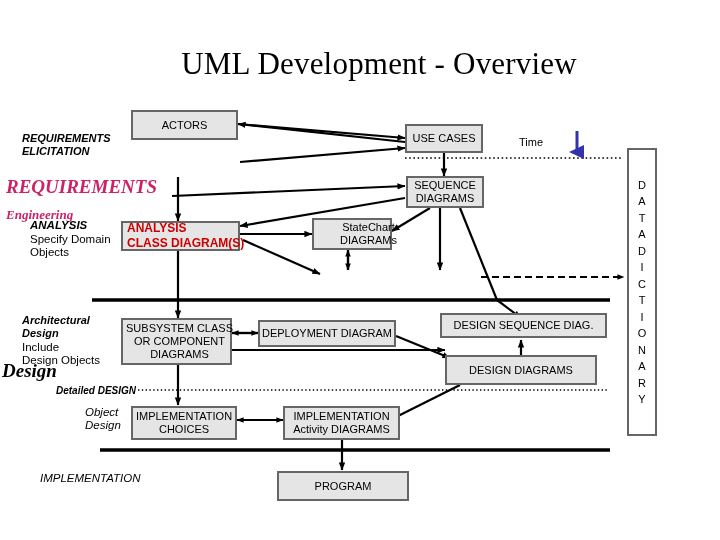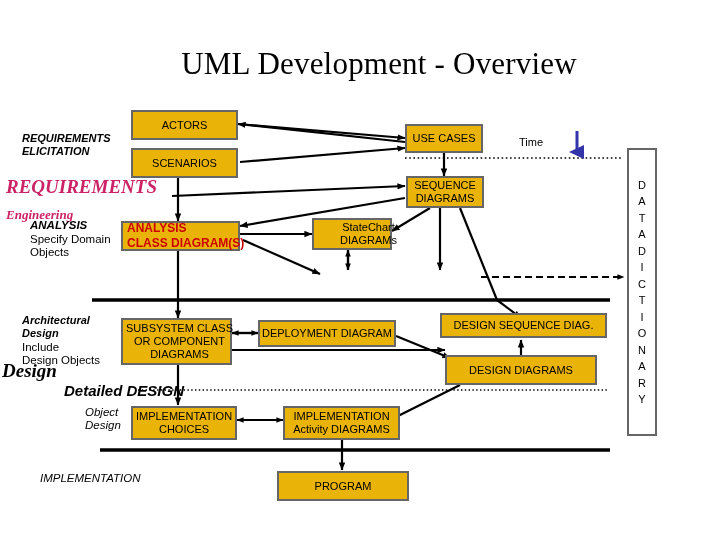--- a/index.html
+++ b/index.html
@@ -29,21 +29,21 @@
     letter-spacing: 0.2px;
     white-space: nowrap;
     padding-left: 19px;
   }
 
   
   .box {
     position: absolute;
     box-sizing: border-box;
     border: 2px solid #666666;
-    background: #eab308;
+    background: #e5e5e5;
     color: #000000;
     font-size: 11px;
     line-height: 13px;
     text-align: center;
     display: flex;
     flex-direction: column;
     align-items: center;
     justify-content: center;
     white-space: nowrap;
     z-index: 6;
@@ -231,23 +231,20 @@
 
     <line x1="138" y1="390" x2="608" y2="390" stroke="#000000" stroke-width="1.4" stroke-dasharray="1.4 2.4"></line>
 
     <line x1="577" y1="131" x2="577" y2="152" stroke="#3333AA" stroke-width="3" marker-end="url(#ah-blue)"></line>
   </svg>
 
   <div class="box" style="left:131px; top:110px; width:107px; height:30px;">
     <span>ACTORS</span>
   </div>
 
-  <div class="box" style="left:131px; top:148px; width:107px; height:30px;">
-    <span>SCENARIOS</span>
-  </div>
 
   <div class="box" style="left:405px; top:124px; width:78px; height:29px;">
     <span>USE CASES</span>
   </div>
 
   <div class="box" style="left:406px; top:176px; width:78px; height:32px;">
     <span>SEQUENCE</span>
     <span>DIAGRAMS</span>
   </div>
 
@@ -330,21 +327,21 @@
     <div>Architectural</div>
     <div>Design</div>
   </div>
   <div class="lbl plain" style="left:22px; top:341px;">
     <div>Include</div>
     <div>Design Objects</div>
   </div>
 
   <div class="bigblack" style="left:2px; top:360px; font-size:19px;">Design</div>
 
-  <div class="lbl bi" style="left:64px; top:384px; font-size:15px;">Detailed DESIGN</div>
+  <div class="lbl bi" style="left:56px; top:384px; font-size:10px;">Detailed DESIGN</div>
 
   <div class="lbl it" style="left:85px; top:406px;">
     <div>Object</div>
     <div>Design</div>
   </div>
 
   <div class="lbl it" style="left:40px; top:472px;">IMPLEMENTATION</div>
 
   <div id="time-label">Time</div>
 

